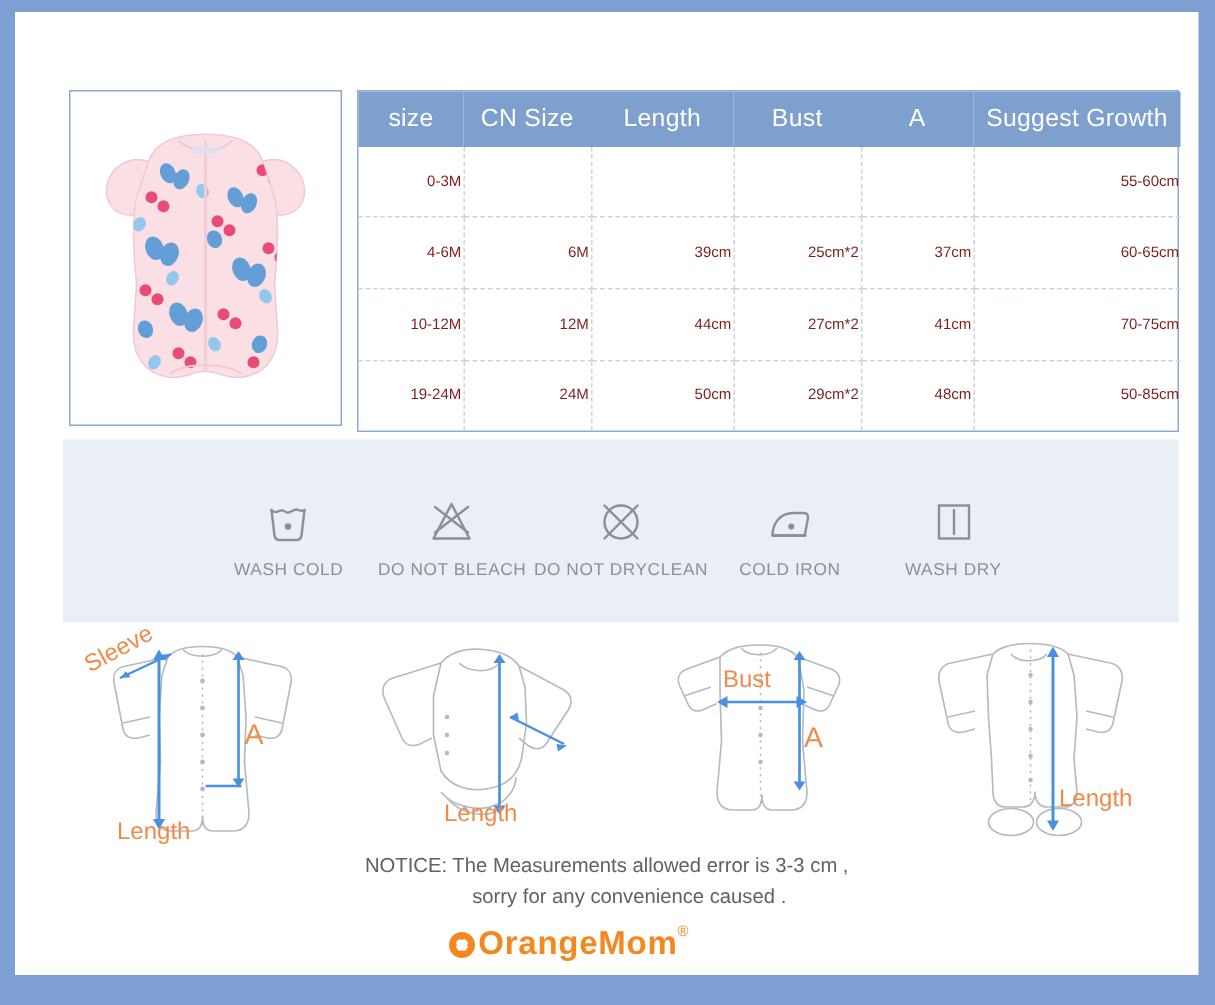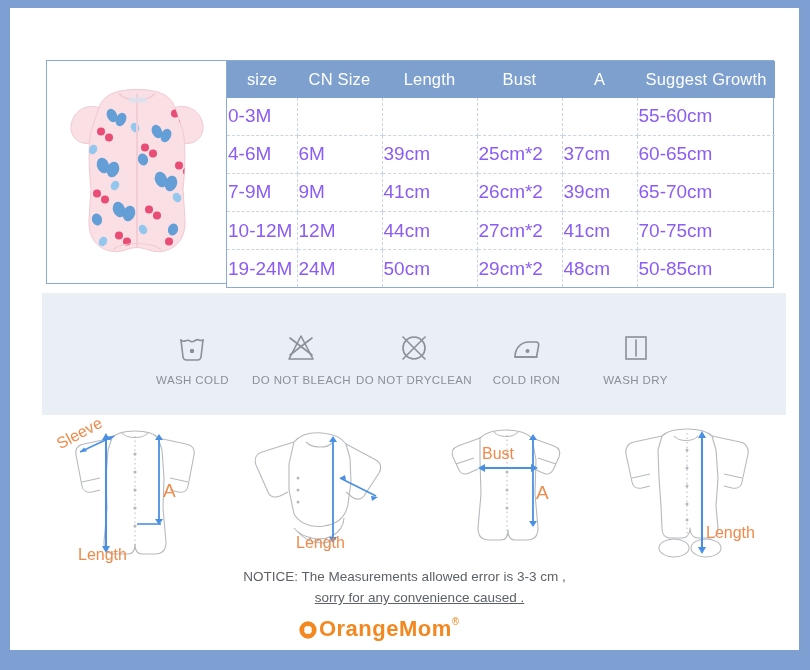--- a/index.html
+++ b/index.html
@@ -23,31 +23,31 @@
   
   .product-card{
     position:absolute;left:36px;top:52px;width:182px;height:224px;
     border:1.5px solid #8baad4;background:#fff;box-sizing:border-box;
   }
   .product-inner{position:absolute;inset:4px;background:#fff;overflow:hidden;}
   .romper-svg{position:absolute;left:50%;top:50%;transform:translate(-50%,-50%);}
 
   
   .size-table{
-    position:absolute;left:216px;top:52px;width:548px;height:228px;
+    position:absolute;left:228px;top:52px;width:548px;height:228px;
     border:1.5px solid #8baad4;box-sizing:border-box;background:#fff;
   }
   table.sz{border-collapse:collapse;width:100%;height:100%;table-layout:fixed;}
   table.sz th{
     background:#7da0ce;color:#ffffff;font-weight:400;
     font-size:16.5px;height:35px;text-align:center;
     letter-spacing:.2px;
   }
   table.sz td{
-    text-align:left;color:#8b5cf6;font-size:19px;
+    text-align:right;color:#7f1d1d;font-size:10px;
     border-right:1px dashed #c9d4e4;
     border-bottom:1px dashed #c9d4e4;
     height:32px;
   }
   table.sz tr:last-child td{border-bottom:none;}
   table.sz td:last-child{border-right:none;}
   .c0{width:70px;}.c1{width:85px;}.c2{width:95px;}
   .c3{width:85px;}.c4{width:75px;}.c5{width:138px;}
 
   
@@ -76,21 +76,21 @@
   .dlabel{
     position:absolute;color:#f08a4b;font-size:16px;
     font-family:"Liberation Sans", sans-serif;pointer-events:none;
   }
 
   
   .notice{
     position:absolute;left:0;top:558px;width:789px;text-align:center;
     color:#5d6268;font-size:13.5px;line-height:21px;
   }
-  .notice .l2{display:block;padding-left:30px;text-decoration:underline;}
+  .notice .l2{display:block;padding-left:30px;}
 
   
   .brand{
     position:absolute;left:0;top:608px;width:737px;
     display:flex;justify-content:center;align-items:flex-start;
   }
   .brand-text{
     color:#f2881f;font-size:22px;font-weight:bold;
     letter-spacing:.5px;position:relative;
   }
@@ -211,28 +211,20 @@
           </tr>
           <tr>
             <td>4-6M</td>
             <td>6M</td>
             <td>39cm</td>
             <td>25cm*2</td>
             <td>37cm</td>
             <td>60-65cm</td>
           </tr>
           <tr>
-            <td>7-9M</td>
-            <td>9M</td>
-            <td>41cm</td>
-            <td>26cm*2</td>
-            <td>39cm</td>
-            <td>65-70cm</td>
-          </tr>
-          <tr>
             <td>10-12M</td>
             <td>12M</td>
             <td>44cm</td>
             <td>27cm*2</td>
             <td>41cm</td>
             <td>70-75cm</td>
           </tr>
           <tr>
             <td>19-24M</td>
             <td>24M</td>

